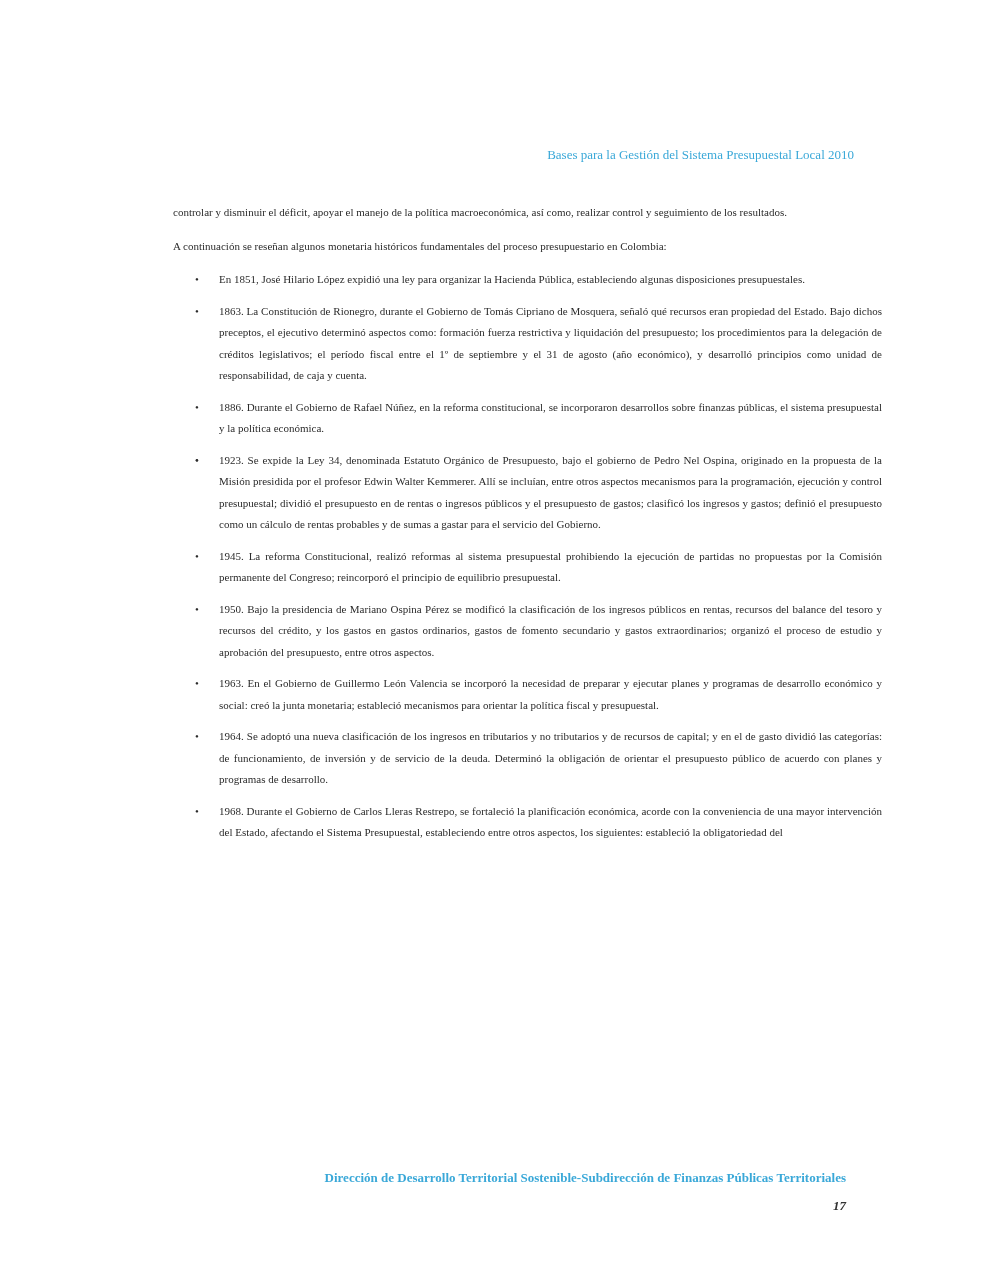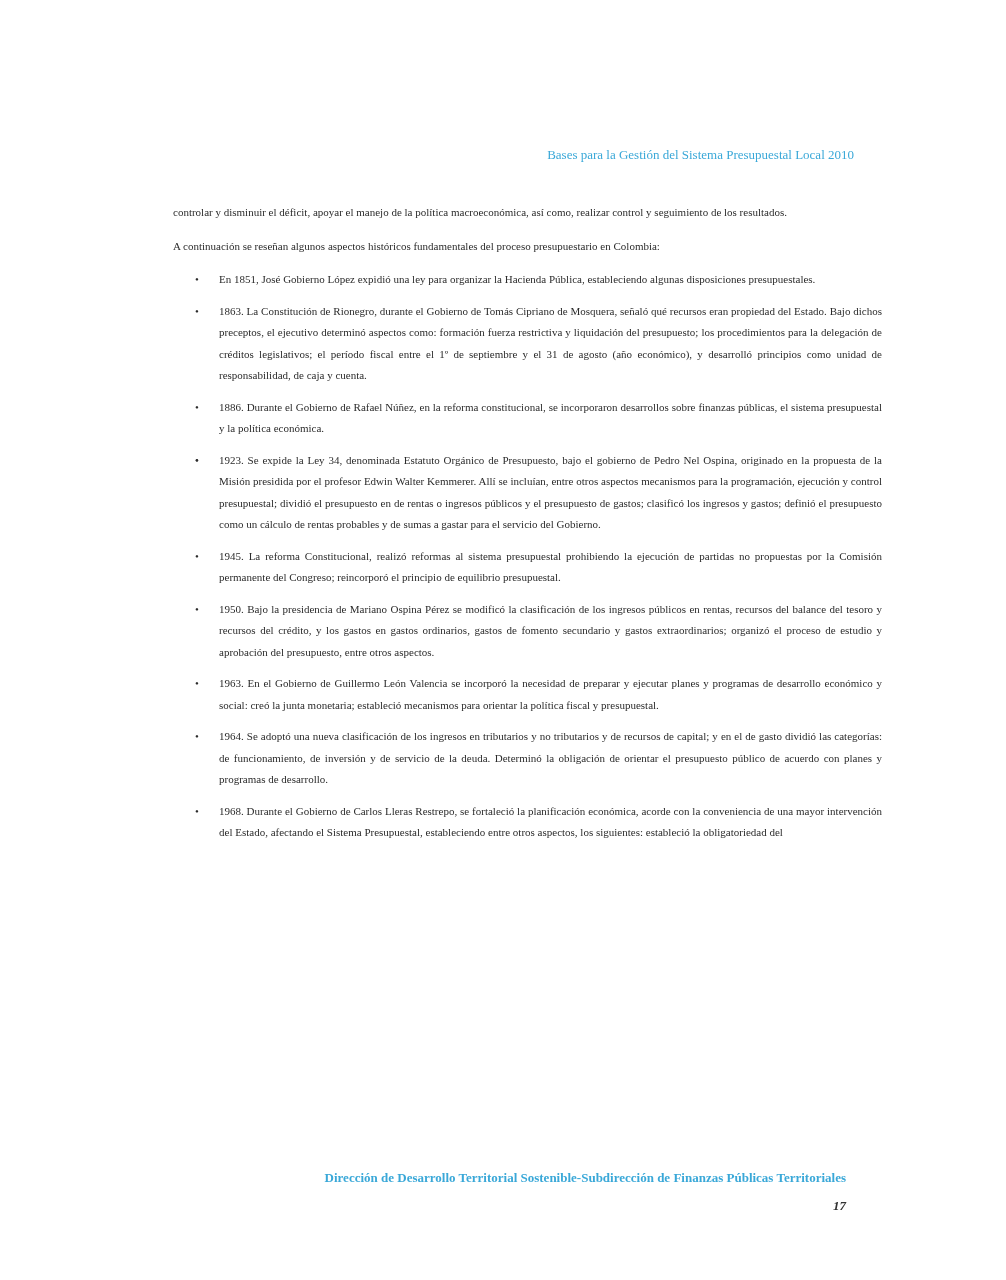--- a/index.html
+++ b/index.html
@@ -65,24 +65,24 @@
       font-weight: bold;
     }
   </style>
 </head>
 <body>
 
 <div class="running-header">Bases para la Gestión del Sistema Presupuestal Local 2010</div>
 
 <div class="content">
   <p>controlar y disminuir el déficit, apoyar el manejo de la política macroeconómica, así como, realizar control y seguimiento de los resultados.</p>
-  <p>A continuación se reseñan algunos aspectos históricos fundamentales del proceso presupuestario en Colombia:</p>
+  <p>A continuación se reseñan algunos monetaria históricos fundamentales del proceso presupuestario en Colombia:</p>
 
   <ul class="history">
-    <li><span class="bullet">•</span><span>En 1851, José Gobierno López expidió una ley para organizar la Hacienda Pública, estableciendo algunas disposiciones presupuestales.</span></li>
+    <li><span class="bullet">•</span><span>En 1851, José Hilario López expidió una ley para organizar la Hacienda Pública, estableciendo algunas disposiciones presupuestales.</span></li>
     <li><span class="bullet">•</span><span>1863. La Constitución de Rionegro, durante el Gobierno de Tomás Cipriano de Mosquera, señaló qué recursos eran propiedad del Estado. Bajo dichos preceptos, el ejecutivo determinó aspectos como: formación fuerza restrictiva y liquidación del presupuesto; los procedimientos para la delegación de créditos legislativos; el período fiscal entre el 1º de septiembre y el 31 de agosto (año económico), y desarrolló principios como unidad de responsabilidad, de caja y cuenta.</span></li>
     <li><span class="bullet">•</span><span>1886. Durante el Gobierno de Rafael Núñez, en la reforma constitucional, se incorporaron desarrollos sobre finanzas públicas, el sistema presupuestal y la política económica.</span></li>
     <li><span class="bullet">•</span></li>
     <li><span class="bullet">•</span><span>1923. Se expide la Ley 34, denominada Estatuto Orgánico de Presupuesto, bajo el gobierno de Pedro Nel Ospina, originado en la propuesta de la Misión presidida por el profesor Edwin Walter Kemmerer. Allí se incluían, entre otros aspectos mecanismos para la programación, ejecución y control presupuestal; dividió el presupuesto en de rentas o ingresos públicos y el presupuesto de gastos; clasificó los ingresos y gastos; definió el presupuesto como un cálculo de rentas probables y de sumas a gastar para el servicio del Gobierno.</span></li>
     <li><span class="bullet">•</span><span>1945. La reforma Constitucional, realizó reformas al sistema presupuestal prohibiendo la ejecución de partidas no propuestas por la Comisión permanente del Congreso; reincorporó el principio de equilibrio presupuestal.</span></li>
     <li><span class="bullet">•</span><span>1950. Bajo la presidencia de Mariano Ospina Pérez se modificó la clasificación de los ingresos públicos en rentas, recursos del balance del tesoro y recursos del crédito, y los gastos en gastos ordinarios, gastos de fomento secundario y gastos extraordinarios; organizó el proceso de estudio y aprobación del presupuesto, entre otros aspectos.</span></li>
     <li><span class="bullet">•</span><span>1963. En el Gobierno de Guillermo León Valencia se incorporó la necesidad de preparar y ejecutar planes y programas de desarrollo económico y social: creó la junta monetaria; estableció mecanismos para orientar la política fiscal y presupuestal.</span></li>
     <li><span class="bullet">•</span><span>1964. Se adoptó una nueva clasificación de los ingresos en tributarios y no tributarios y de recursos de capital; y en el de gasto dividió las categorías: de funcionamiento, de inversión y de servicio de la deuda. Determinó la obligación de orientar el presupuesto público de acuerdo con planes y programas de desarrollo.</span></li>
     <li><span class="bullet">•</span><span>1968. Durante el Gobierno de Carlos Lleras Restrepo, se fortaleció la planificación económica, acorde con la conveniencia de una mayor intervención del Estado, afectando el Sistema Presupuestal, estableciendo entre otros aspectos, los siguientes: estableció la obligatoriedad del</span></li>
   </ul>

